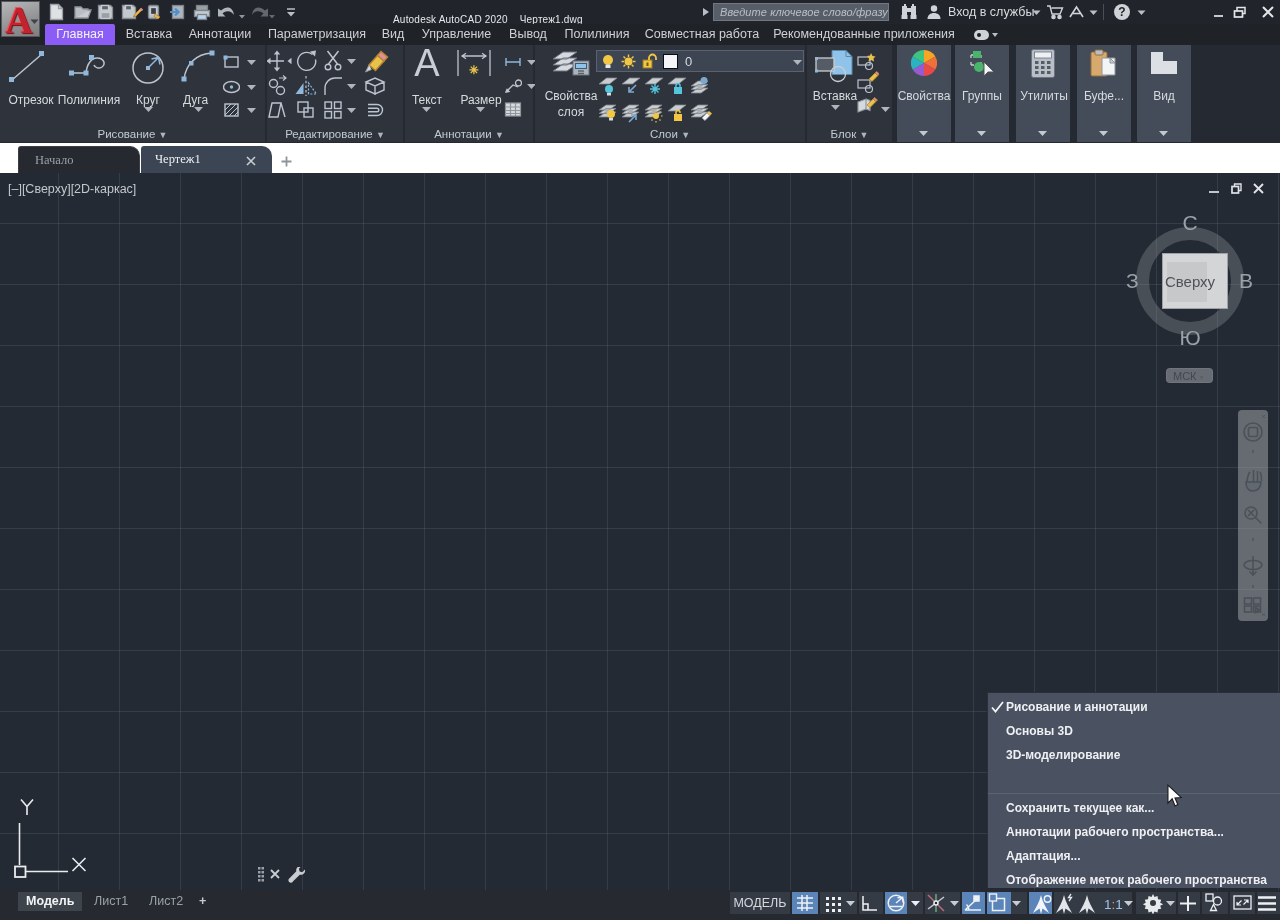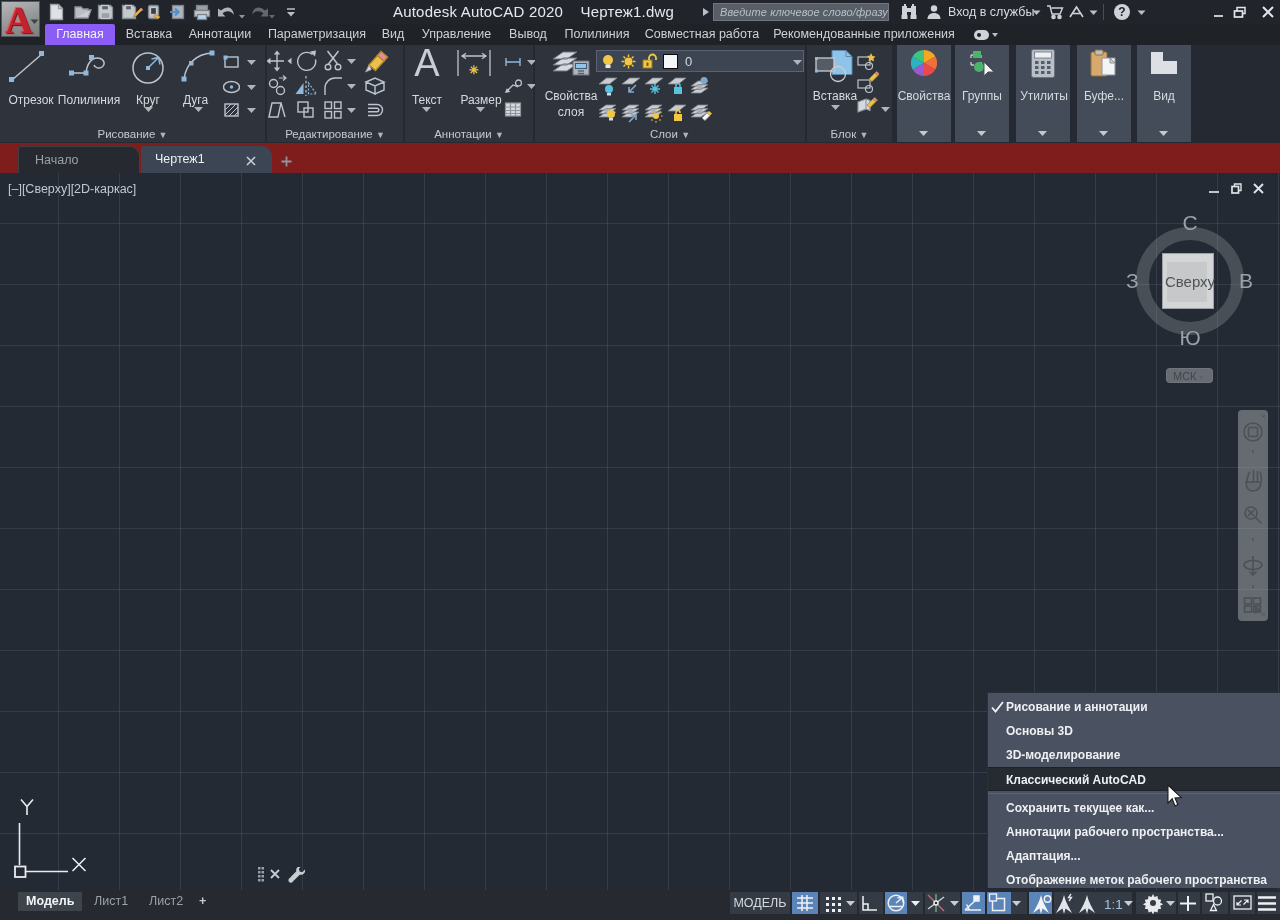--- a/index.html
+++ b/index.html
@@ -7,43 +7,43 @@
   font-family:"Liberation Sans", sans-serif; }
 #app { position:relative; width:1280px; height:920px; }
 .abs { position:absolute; }
 
 
 #titlebar { position:absolute; left:0; top:0; width:1280px; height:24px; background:#21252b; }
 #logo { position:absolute; left:1px; top:1px; width:39px; height:36px; z-index:30;
   background:linear-gradient(160deg,#b4b6b8 0%,#a6a8aa 25%,#8f9193 60%,#7d7f81 100%);
   border:1px solid #55575a; }
 .qat { position:absolute; top:3px; height:18px; }
-#title-center { position:absolute; left:393px; top:0; height:24px; line-height:24px;
-  color:#e6e9ec; font-size:15px; letter-spacing:0.2px; }
+#title-center { position:absolute; left:393px; top:8px; height:24px; line-height:24px;
+  color:#e6e9ec; font-size:10px; letter-spacing:0.2px; }
 #search-wrap { position:absolute; left:713px; top:3px; width:176px; height:18px;
   background:#575e68; border:1px solid #707780; color:#b9bfc6; font-style:italic;
   font-size:11px; line-height:16px; padding-left:6px; white-space:nowrap; overflow:hidden; letter-spacing:0.1px; }
 .tb-txt { color:#d8dbde; font-size:12.5px; line-height:24px; }
 
 
 #ribtabs { position:absolute; left:0; top:24px; width:1280px; height:21px; background:#1f2227; }
 .rtab { position:absolute; top:0; height:21px; line-height:21px; color:#ced2d6; font-size:12.5px; text-align:center; }
 .rtab.active { background:#8b5cf6; color:#f2f4f6; border-radius:2px 2px 0 0; }
 
 
 #ribbon { position:absolute; left:0; top:45px; width:1280px; height:98px; background:#252932; }
 .panel { position:absolute; top:0; height:97px; background:#2f343c; }
 .panel-lite { position:absolute; top:0; height:97px; background:#454c59; }
 .plabel { position:absolute; bottom:2px; left:0; width:100%; text-align:center;
   color:#c3c9d1; font-size:11.5px; }
 .plabel .dn { color:#aeb5bd; font-size:9px; }
 .biglabel { position:absolute; width:100%; text-align:center; color:#d5dade; font-size:12px; }
 
 
-#filetabs { position:absolute; left:0; top:143px; width:1280px; height:30px; background:#7f1d1d; }
+#filetabs { position:absolute; left:0; top:143px; width:1280px; height:30px; background:#ffffff;font-family:Liberation Serif, serif; }
 .ftab { position:absolute; top:3px; height:27px; font-size:12.5px; }
 
 
 #viewport { position:absolute; left:0; top:173px; width:1280px; height:717px;
   background-color:#242a33;
   background-image:
     linear-gradient(to right, rgba(145,165,195,0.15) 1px, transparent 1px),
     linear-gradient(to bottom, rgba(145,165,195,0.15) 1px, transparent 1px);
   background-size:61px 61px;
   background-position:-3px -11px;
@@ -546,21 +546,21 @@
     </svg>
 
     <div class="abs" style="left:1133px;top:51px;width:114px;height:114px">
       <div class="abs" style="left:3px;top:3px;width:108px;height:108px;border-radius:50%;border:13px solid rgba(148,153,159,0.34)"></div>
       <div class="abs" style="left:0;top:-13px;width:114px;text-align:center;color:#9ba1a8;font-size:21px">С</div>
       <div class="abs" style="left:0;top:45px;width:114px;text-align:center;color:#9ba1a8;font-size:21px">
           <span style="float:left;margin-left:-7px">З</span>
           <span style="float:right;margin-right:-6px">В</span>
         </div>
       <div class="abs" style="left:0;top:102px;width:114px;text-align:center;color:#9ba1a8;font-size:21px">Ю</div>
-      <div class="abs" style="left:29px;top:29px;width:52px;height:56px;background:#d3d5d7;border:1px solid #9ea2a6">
+      <div class="abs" style="left:29px;top:29px;width:66px;height:56px;background:#d3d5d7;border:1px solid #9ea2a6">
         <div class="abs" style="left:4px;top:8px;width:40px;height:40px;background:#c6c8ca"></div>
         <div class="abs" style="left:0;top:19px;width:54px;text-align:center;color:#4e5256;font-size:15px">Сверху</div>
       </div>
     </div>
 
     <div class="abs" style="left:1166px;top:195px;width:47px;height:15px;background:rgba(158,163,169,0.55);border:1px solid rgba(120,125,130,0.6);border-radius:4px;color:#42474c;font-size:11px;line-height:14px;text-align:left;padding-left:6px">МСК <span style="font-size:8px;color:#5d6166">▾</span></div>
 
     <div class="abs" style="left:1238px;top:237px;width:30px;height:211px;background:rgba(166,171,176,0.5);border-radius:4px">
       <svg width="30" height="211" viewBox="0 0 30 211" fill="none" stroke="#4a5057" stroke-width="1.6">
         <circle cx="15" cy="22" r="9" opacity="0.95"></circle>
@@ -719,21 +719,20 @@
 
       <path d="M468 5.5 h18 M468 11.5 h18 M468 17.5 h18" stroke-width="2.6"></path>
     </svg>
   </div>
   <div id="wsmenu">
     <div class="mi" style="top:2px;padding-left:18px"><svg class="chk" style="top:6px" width="13" height="12" viewBox="0 0 13 12">
           <path d="M1 6.5 l3.5 4 L12 1" stroke="#f2f4f6" stroke-width="1.8" fill="none"></path>
         </svg>Рисование и аннотации</div>
     <div class="mi" style="top:26px;padding-left:18px">Основы 3D</div>
     <div class="mi" style="top:50px;padding-left:18px">3D-моделирование</div>
-    <div class="mi hl" style="top:74px;padding-left:18px">Классический AutoCAD</div>
     <div class="msep" style="top:100px"></div>
     <div class="mi" style="top:103px;padding-left:18px">Сохранить текущее как...</div>
     <div class="mi" style="top:127px;padding-left:18px">Аннотации рабочего пространства...</div>
     <div class="mi" style="top:151px;padding-left:18px">Адаптация...</div>
     <div class="mi" style="top:175px;padding-left:18px">Отображение меток рабочего пространства</div>
     <svg class="abs" style="left:179px;top:91px" width="16" height="25" viewBox="0 0 17 26">
         <path d="M1 1 L1 20 L5.5 15.5 L8.5 23 L11.5 21.5 L8.5 14.5 L15 14 Z" fill="#fdfdfd" stroke="#1a1a1a" stroke-width="1.2"></path>
       </svg>
   </div>
   <div id="logo">

